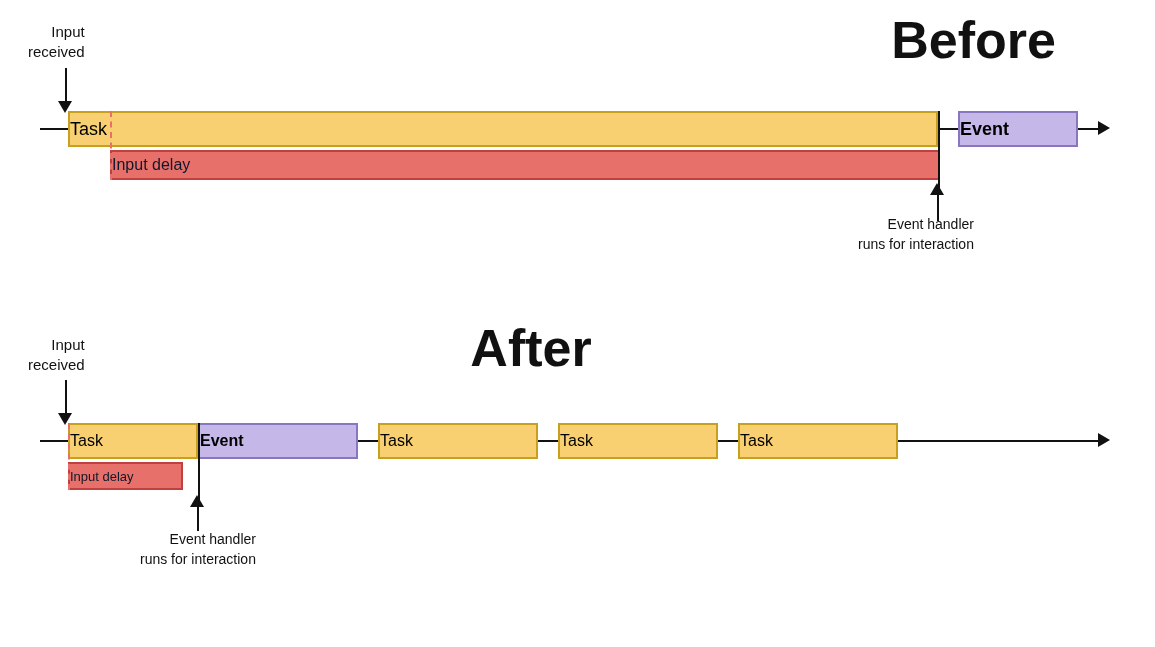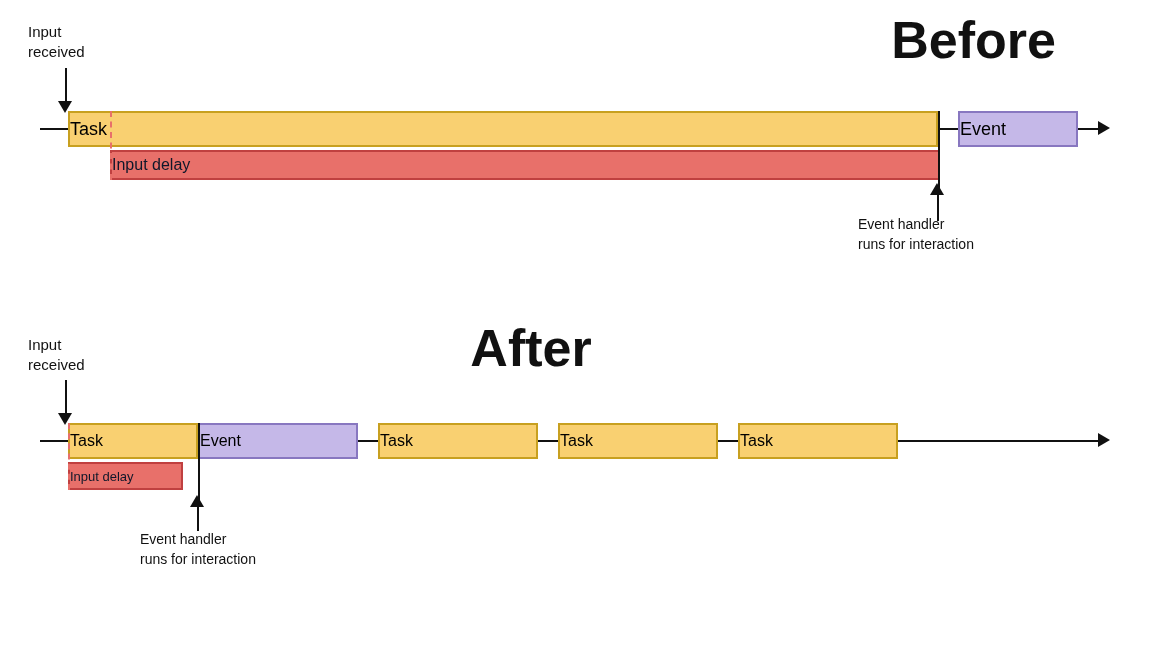--- a/index.html
+++ b/index.html
@@ -63,34 +63,36 @@
     }
 
     .block-task {
       background: #f9d071;
       border-color: #c8a020;
     }
 
     .block-event {
       background: #c5b8e8;
       border-color: #8877c0;
+      font-weight: bold;
     }
 
     .block-input-delay {
       background: #e8706a;
       border-color: #c04040;
       color: #0f172a;
     }
 
     
     .label {
       position: absolute;
       font-size: 14px;
       color: #111;
       line-height: 1.3;
+      text-align: right;
     }
 
     
     .dashed-line {
       position: absolute;
       border-left: 2px dashed #e8706a;
     }
 
     
     .solid-vline {

